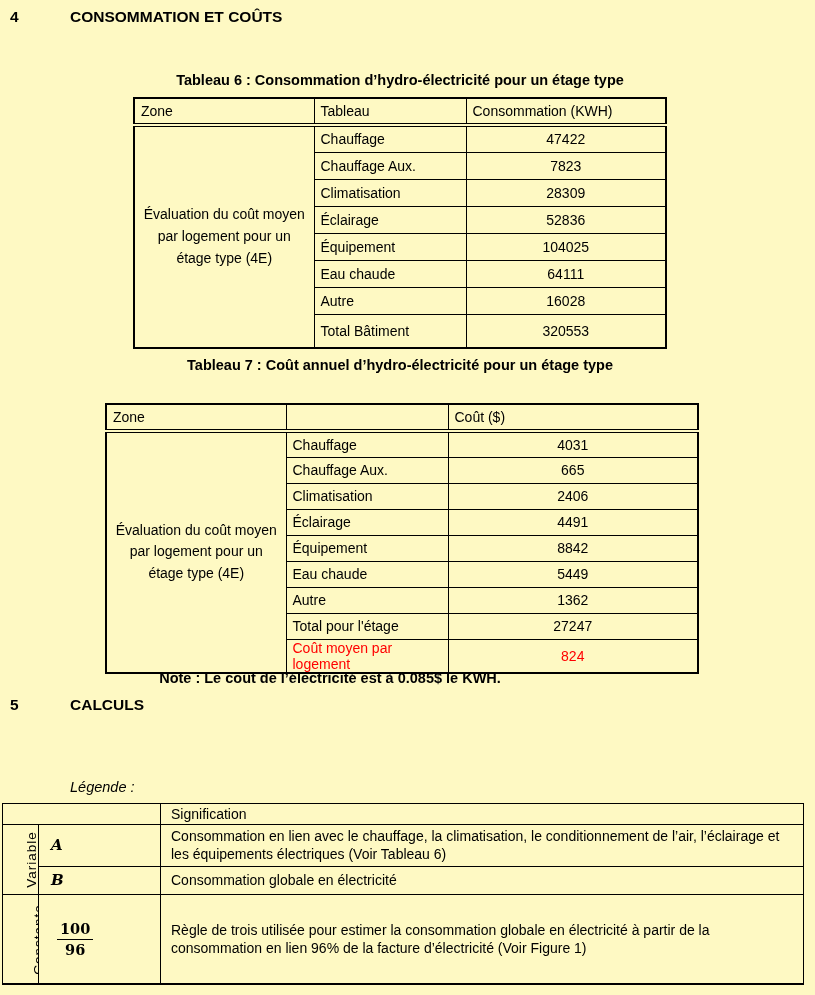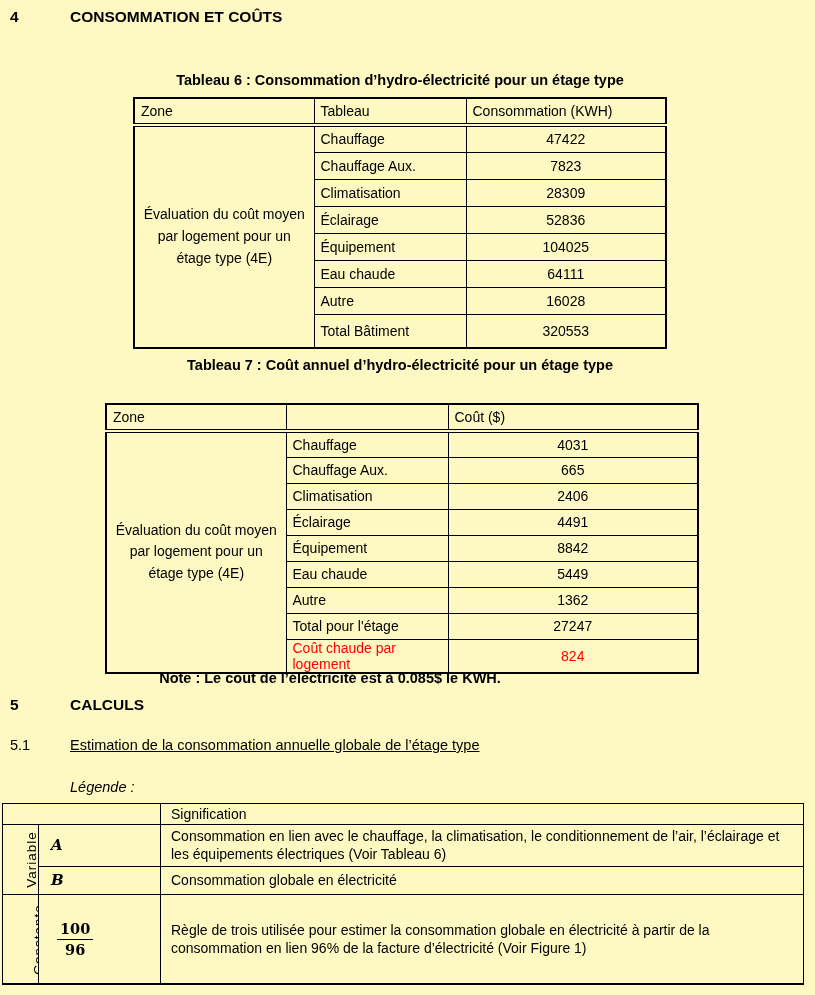--- a/index.html
+++ b/index.html
@@ -150,35 +150,32 @@
     </tr>
     <tr style="height:26px">
       <td class="lbl">Autre</td>
       <td class="num">1362</td>
     </tr>
     <tr style="height:26px">
       <td class="lbl">Total pour l'étage</td>
       <td class="num">27247</td>
     </tr>
     <tr style="height:26px">
-      <td class="lbl red">Coût chaude par logement</td>
+      <td class="lbl red">Coût moyen par logement</td>
       <td class="num red">824</td>
     </tr>
   </tbody>
     </table>
 
   <div class="abs note" style="top:670px;">Note : Le coût de l’électricité est à 0.085$ le KWH.</div>
 
   <div class="abs sec-heading" style="left:10px; top:696px;">
     <span class="sec-num">5</span><span>CALCULS</span>
   </div>
 
-  <div class="abs sec51" style="left:10px; top:737px;">
-    <span class="sec-num">5.1</span><span class="title">Estimation de la consommation annuelle globale de l’étage type</span>
-  </div>
 
   <div class="abs legende-label" style="left:70px; top:779px;">Légende :</div>
 
   <table class="legend abs" style="left:2px; top:803px; width:801px;">
     <colgroup>
         <col style="width:36px">
         <col style="width:122px">
         <col style="width:643px">
       </colgroup>
     <tbody>

